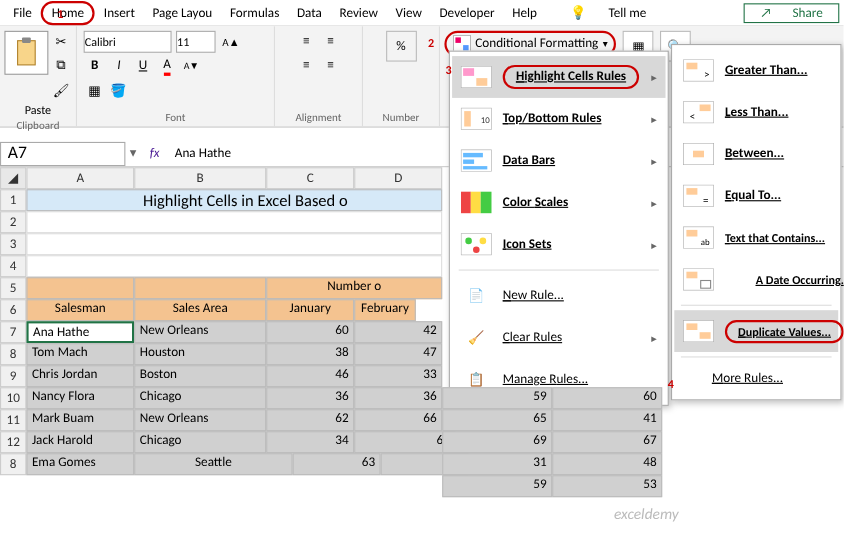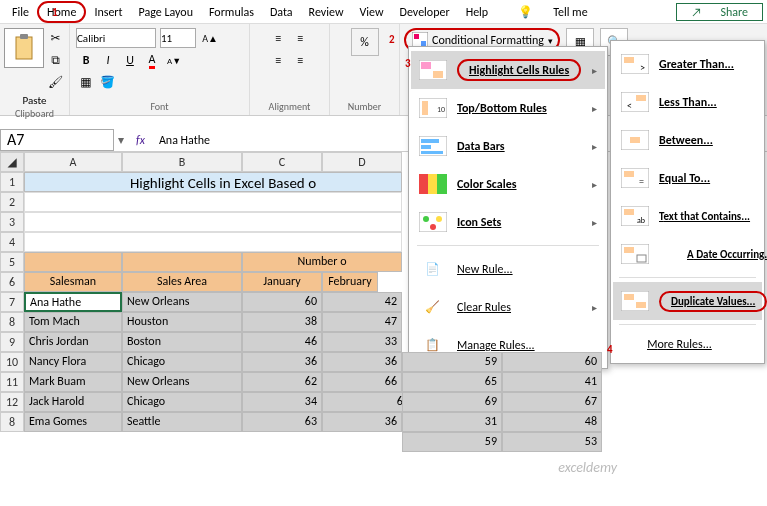--- a/index.html
+++ b/index.html
@@ -450,21 +450,21 @@
       <div class="row">
         <div class="rowhead">12</div>
         <div class="cell sel" style="width:98px;">Jack Harold</div>
         <div class="cell sel" style="width:120px;">Chicago</div>
         <div class="cell sel num" style="width:80px;">34</div>
         <div class="cell sel num" style="width:92px;">61</div>
       </div>
       <div class="row">
         <div class="rowhead">8</div>
         <div class="cell sel" style="width:98px;">Ema Gomes</div>
-        <div class="cell sel" style="width:120px;">Seattle</div>
+        <div class="cell sel" style="width:144px;text-align:center;">Seattle</div>
         <div class="cell sel num" style="width:80px;padding-left:15px;">63</div>
         <div class="cell sel num" style="width:80px;">36</div>
       </div>
     </div>
 
   <div id="extra-cols" style="position:absolute; left:402px; top:160px;">
       <div class="row" style="position: absolute; top: 40px;">
         <div class="cell sel num" style="width:100px;">59</div>
         <div class="cell sel num" style="width:100px;">60</div>
       </div>

